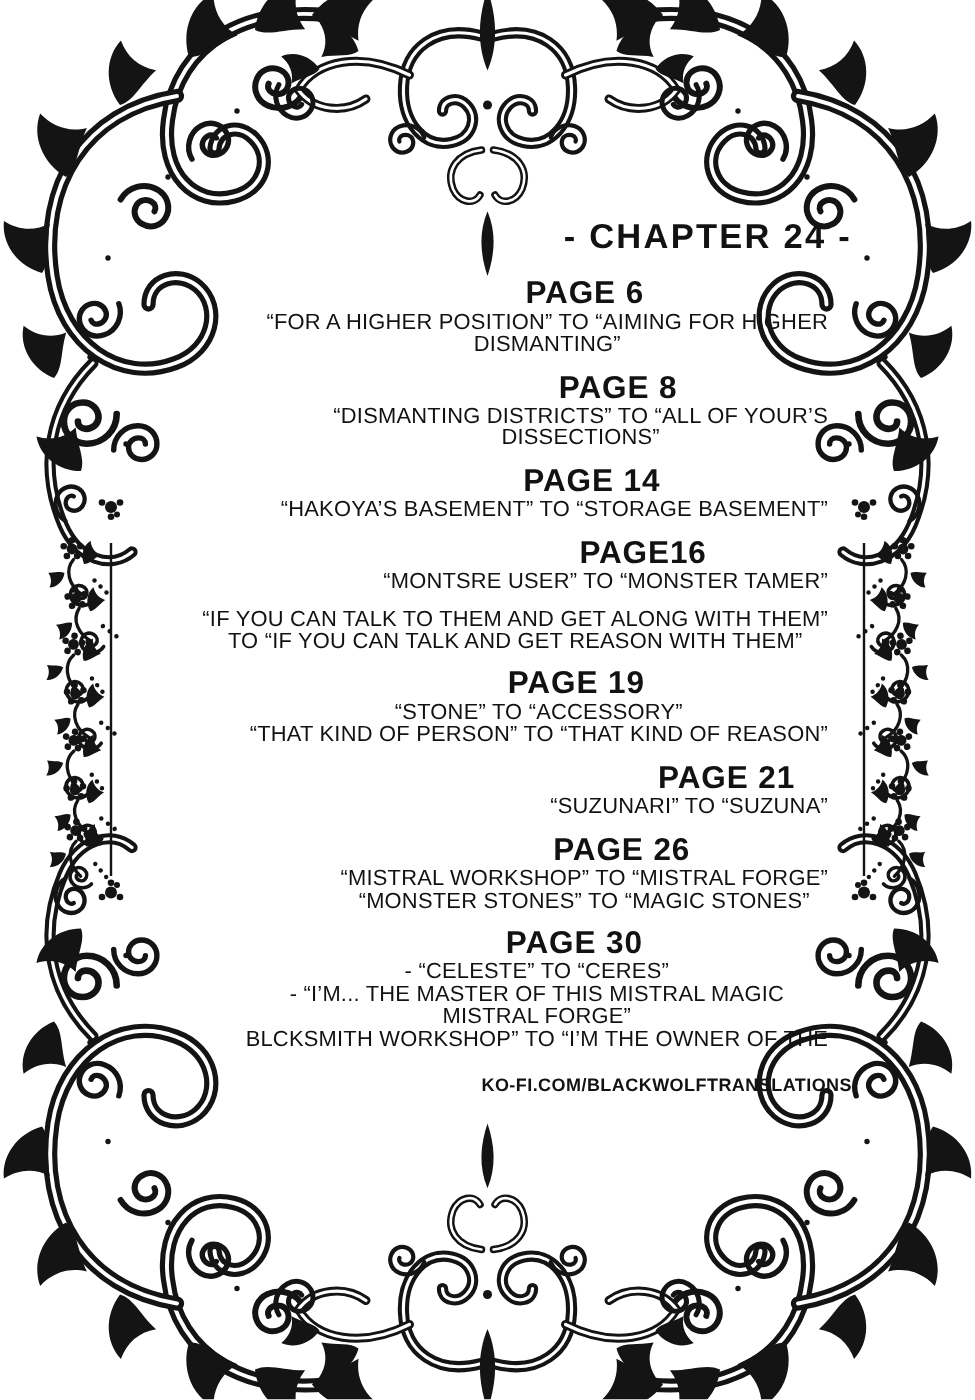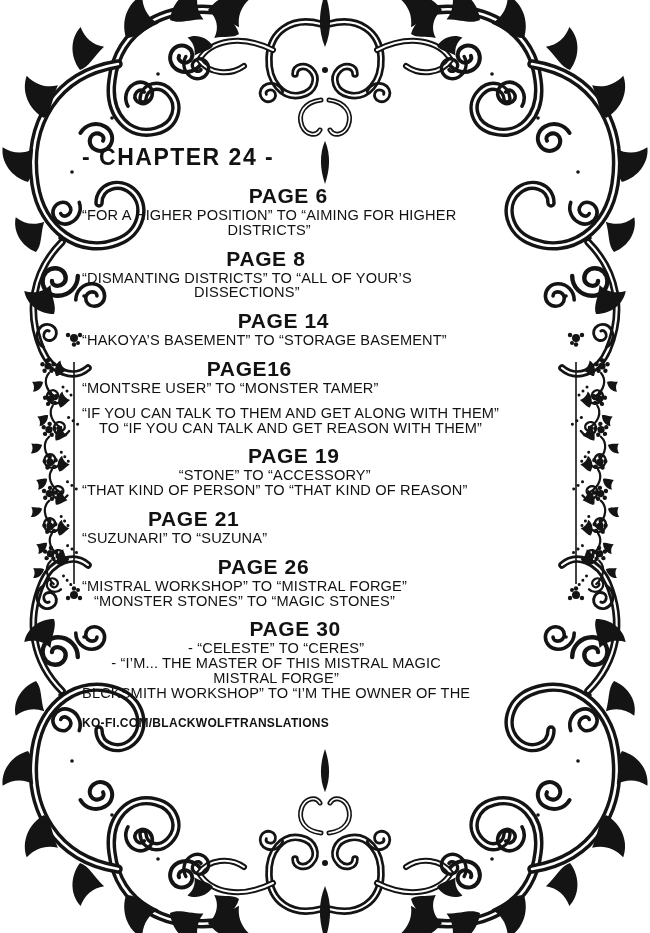--- a/index.html
+++ b/index.html
@@ -21,33 +21,33 @@
   .vein2{fill:none;stroke:#ffffff;stroke-width:2.1;stroke-linecap:round;}
   .vein1{fill:none;stroke:#ffffff;stroke-width:1.7;stroke-linecap:round;}
   .mid  {fill:none;stroke:#141414;stroke-width:8;  stroke-linecap:round;}
   .mid2 {fill:none;stroke:#141414;stroke-width:10; stroke-linecap:round;}
   .thin {fill:none;stroke:#141414;stroke-width:2.2;stroke-linecap:round;}
   .thin2{fill:none;stroke:#141414;stroke-width:1.6;}
   .ink  {fill:#141414;stroke:none;}
   
   .content{
     position:absolute;left:82px;right:82px;top:144px;bottom:120px;
-    display:flex;flex-direction:column;align-items:flex-start;
+    display:flex;flex-direction:column;align-items:flex-end;
     text-align:center;
   }
   .chapter-title{
     font-size:23px;font-weight:bold;letter-spacing:1.5px;
     margin:0 0 13px 0;white-space:nowrap;
   }
   .section{margin:0 0 9px 0;}
   .page-heading{
     font-size:21px;font-weight:bold;letter-spacing:.6px;
     line-height:23px;margin:0;padding-left:34px;
   }
-  .body-lines{margin:1px 4px 0 0;font-size:14.6px;line-height:14.8px;letter-spacing:.15px;}
+  .body-lines{margin:1px 16px 0 0;font-size:14.6px;line-height:14.8px;letter-spacing:.15px;}
   .ln{display:block;white-space:nowrap;}
   .kofi{
     margin-top:6px;font-size:12px;font-weight:bold;letter-spacing:.3px;
     white-space:nowrap;
   }
 </style>
 </head>
 <body>
 
 <div class="page">
@@ -163,21 +163,21 @@
     <use href="#vinecol" transform="translate(650 0) scale(-1 1)"></use>
   </svg>
 
   <main class="content">
     <h1 class="chapter-title">- CHAPTER 24 -</h1>
 
     <section class="section">
       <h2 class="page-heading">PAGE 6</h2>
       <p class="body-lines">
         <span class="ln">“FOR A HIGHER POSITION” TO “AIMING FOR HIGHER</span>
-        <span class="ln">DISTRICTS”</span>
+        <span class="ln">DISMANTING”</span>
       </p>
     </section>
 
 
     <section class="section">
       <h2 class="page-heading">PAGE 8</h2>
       <p class="body-lines">
         <span class="ln">“DISMANTING DISTRICTS” TO “ALL OF YOUR’S</span>
         <span class="ln">DISSECTIONS”</span>
       </p>

